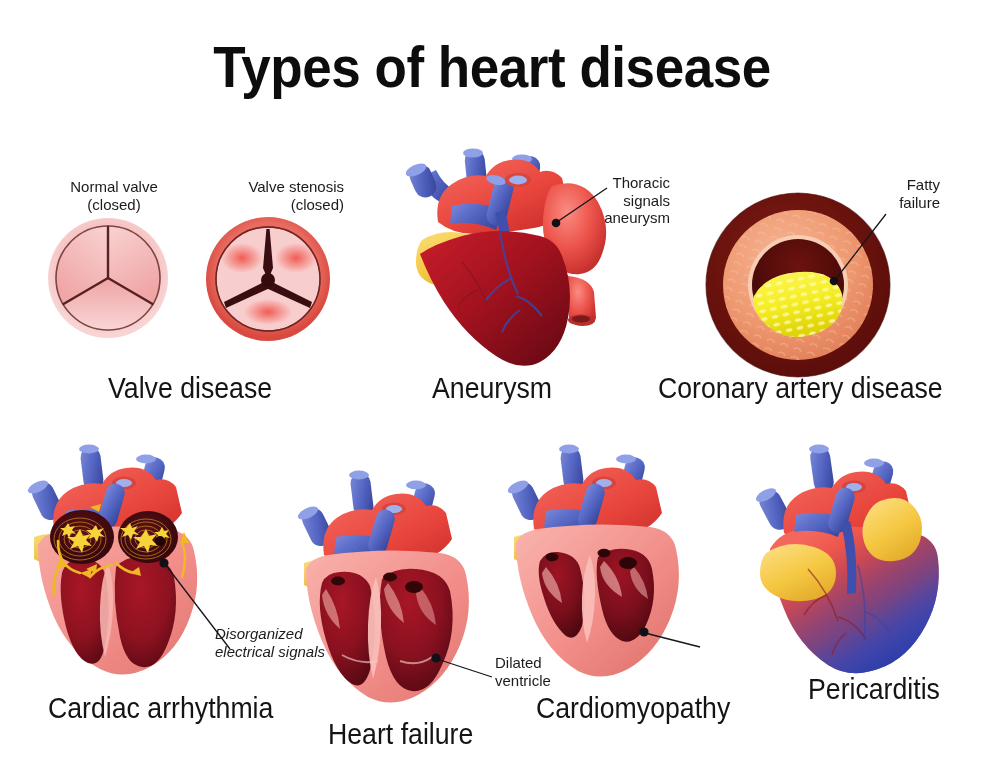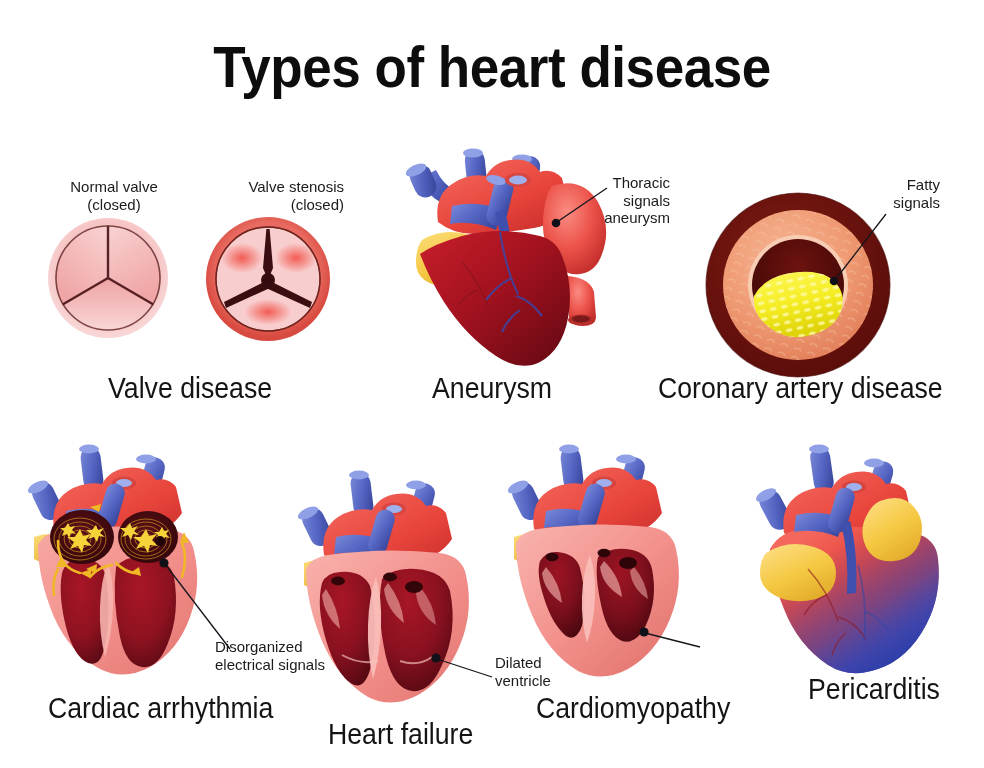--- a/index.html
+++ b/index.html
@@ -236,21 +236,21 @@
       <path d="M56 106 q12 -22 46 -24 q34 -2 42 22 q4 26 -22 38 q-28 12 -50 -4 q-18 -13 -16 -32 z" fill="url(#caPlaque)"></path>
       <path d="M56 106 q12 -22 46 -24 q34 -2 42 22 q4 26 -22 38 q-28 12 -50 -4 q-18 -13 -16 -32 z" fill="url(#caLipid)"></path>
       <circle cx="100" cy="95" r="92" fill="none" stroke="#4a0a08" stroke-width="1.2" opacity="0.6"></circle>
     </svg>
 
     <svg class="abs" style="left:166px;top:40px;" width="90" height="90" viewBox="0 0 90 90">
       <line class="leader" x1="9" y1="80" x2="60" y2="14"></line>
       <circle class="leaderdot" cx="8" cy="81" r="4.3"></circle>
     </svg>
     <div class="abs smalllabel lbl-right" style="left:166px;top:16px;width:114px;">Fatty
-signals</div>
+failure</div>
 
     <div class="abs caption" style="left:-2px;top:212px;">Coronary artery disease</div>
   </div>
 
   <div class="abs" style="left:20px;top:445px;width:330px;height:290px;">
     <svg class="abs" style="left:0px;top:0px;" width="230" height="230" viewBox="0 0 230 230">
       <defs>
         <linearGradient id="arMyo" x1="0%" y1="0%" x2="100%" y2="100%">
           <stop offset="0%" stop-color="#f7a8a2"></stop>
           <stop offset="55%" stop-color="#f28e8a"></stop>
@@ -344,21 +344,21 @@
         <path d="M36 122 l5 -10 l5 10 z"></path>
         <path d="M160 98 l4 -11 l5 11 z"></path>
         <path d="M70 62 l11 -3 l-2 8 z"></path>
       </g>
     </svg>
 
     <svg class="abs" style="left:138px;top:110px;" width="90" height="110" viewBox="0 0 90 110">
       <line class="leader" x1="7" y1="9" x2="72" y2="94"></line>
       <circle class="leaderdot" cx="6" cy="8" r="4.6"></circle>
     </svg>
-    <div class="abs smalllabel lbl-left" style="left:195px;top:193px;width:140px;">Disorganized
+    <div class="abs smalllabel lbl-left" style="left:195px;top:180px;width:140px;font-style:italic;">Disorganized
 electrical signals</div>
 
     <div class="abs caption" style="left:28px;top:247px;">Cardiac arrhythmia</div>
   </div>
 
   <div class="abs" style="left:290px;top:471px;width:290px;height:290px;">
     <svg class="abs" style="left:0px;top:0px;" width="230" height="230" viewBox="0 0 230 230">
       <defs>
         <linearGradient id="hfMyo" x1="0%" y1="0%" x2="100%" y2="100%">
           <stop offset="0%" stop-color="#f9b2ac"></stop>

